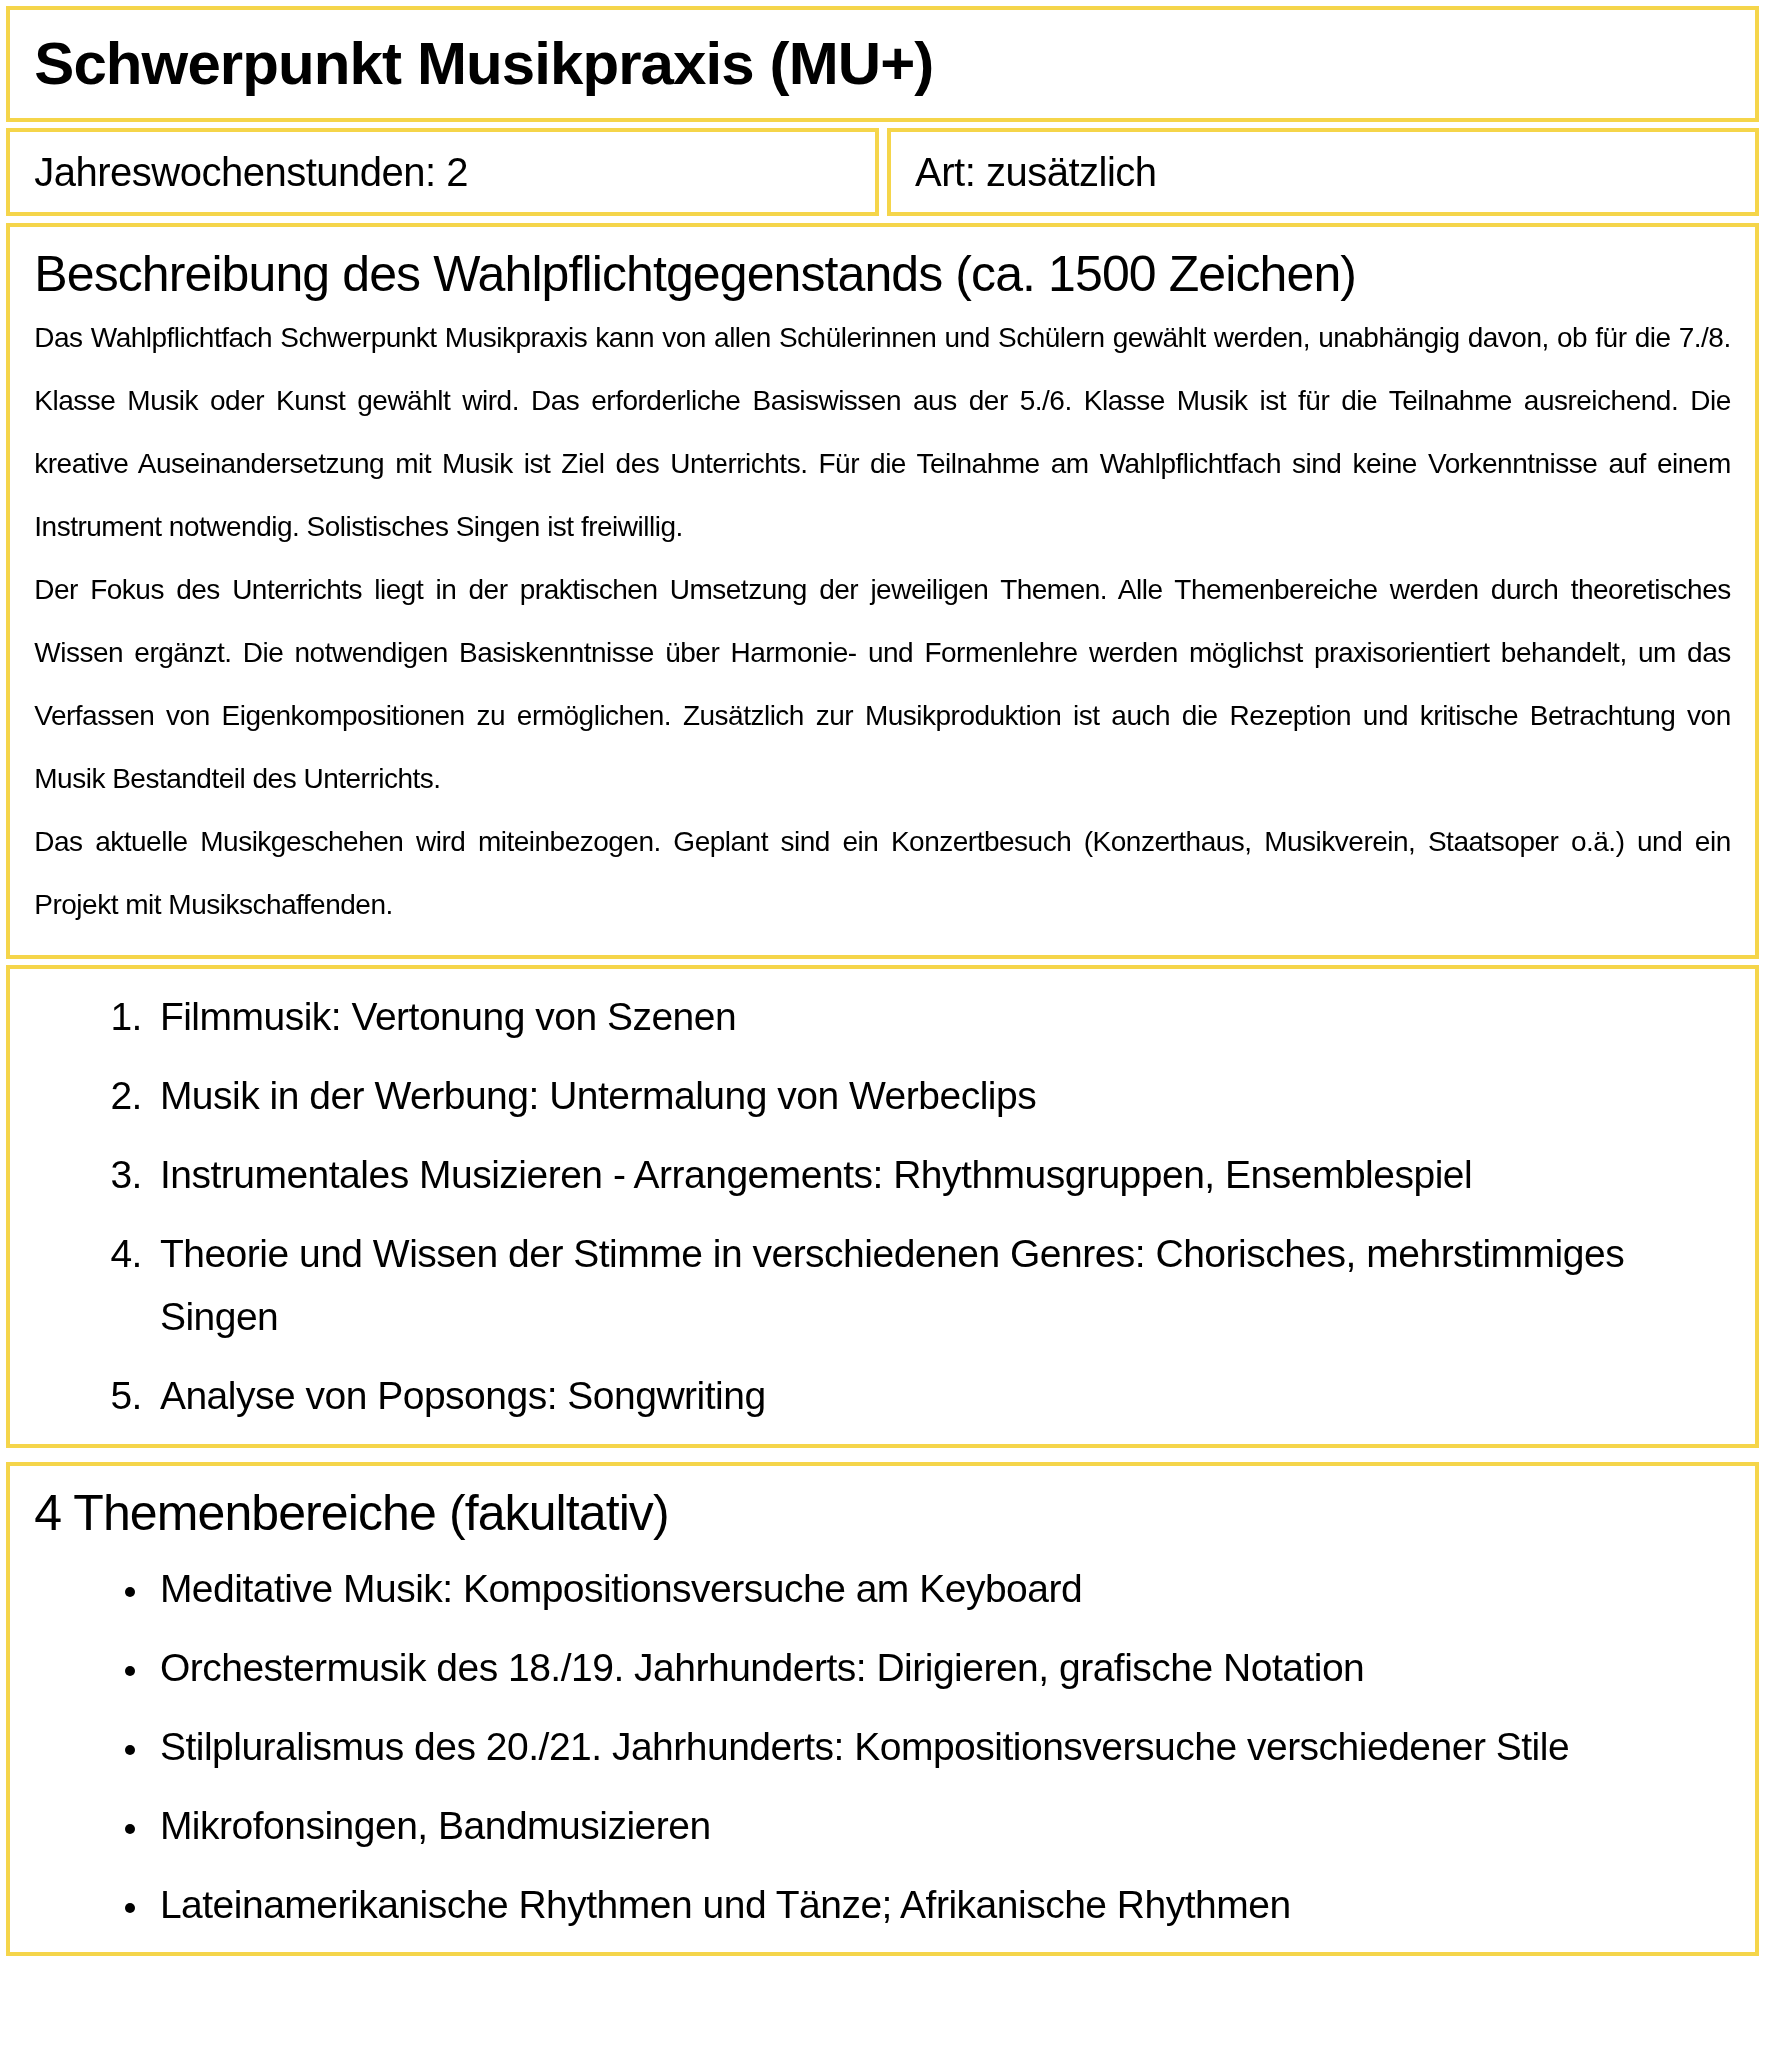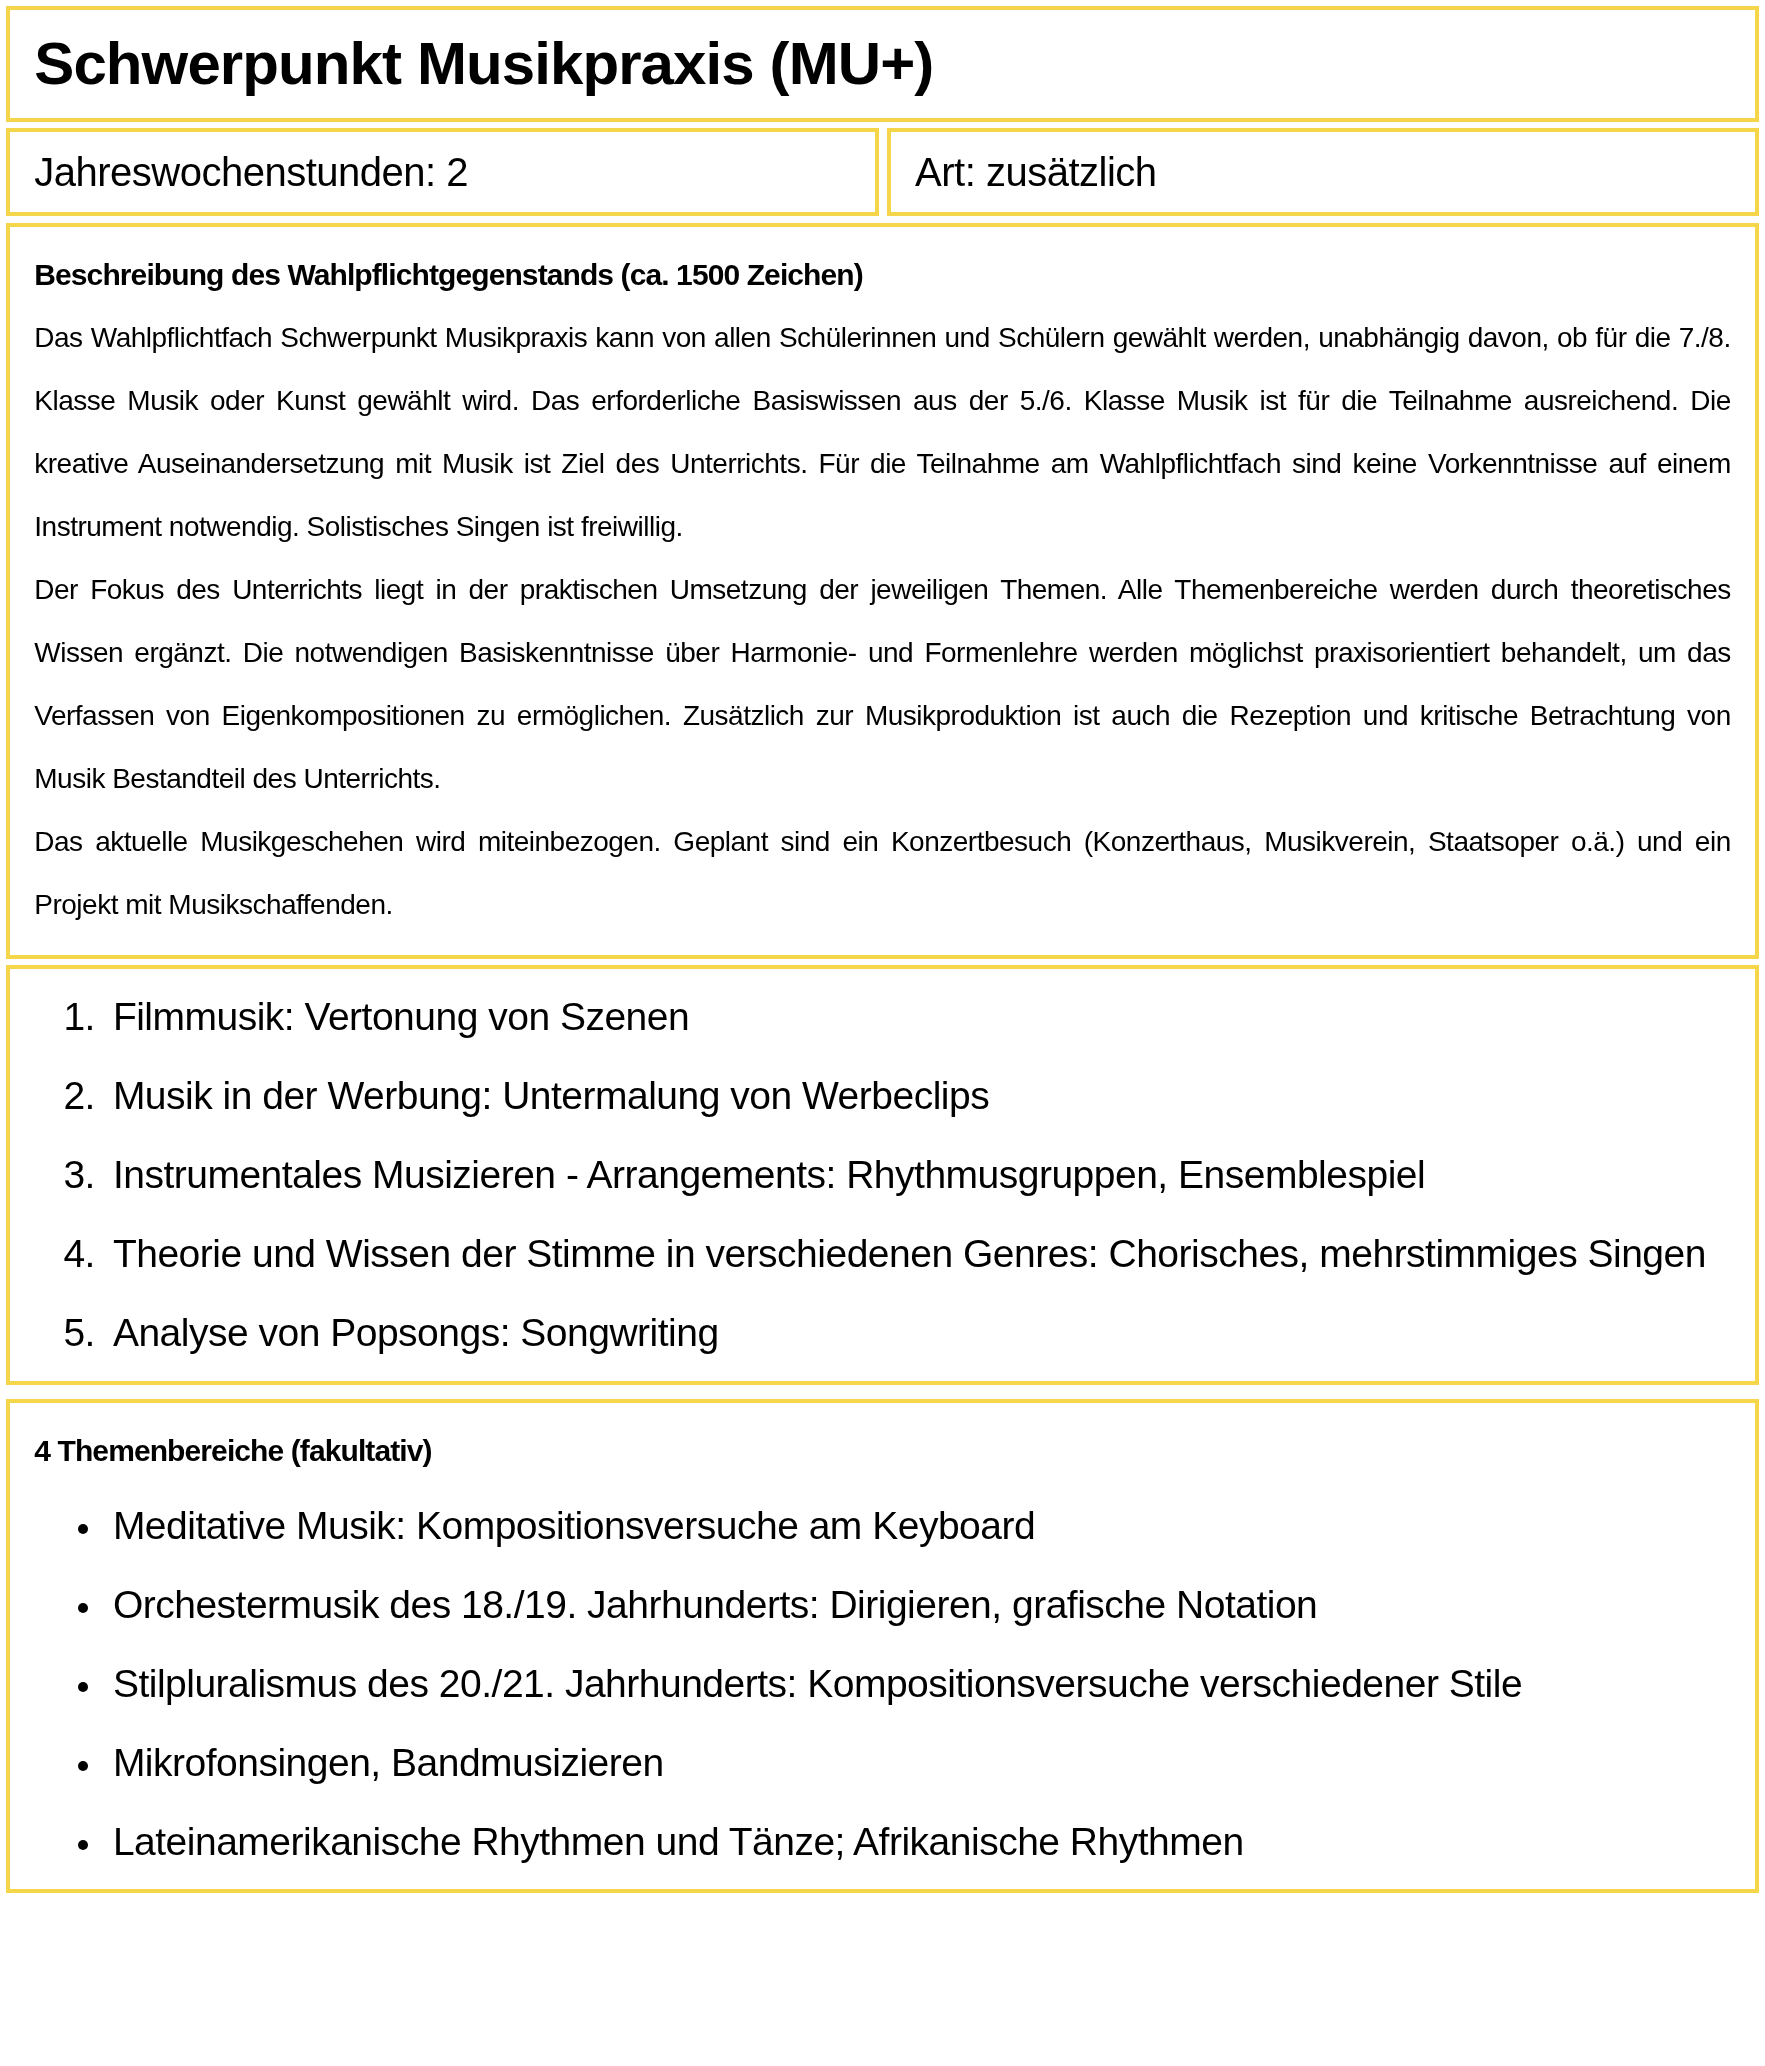--- a/index.html
+++ b/index.html
@@ -53,23 +53,23 @@
     align-items:center;
     min-height:81px;
   }
   
   .desc-box{
     padding:16px 24.6px 19px 24.6px;
     margin-bottom:6.6px;
   }
   .section-heading{
     margin:0;
-    font-size:30px;
+    font-size:50px;
     line-height:63px;
-    font-weight:700;
+    font-weight:400;
     letter-spacing:-0.9px;
   }
   .desc-box .section-heading{margin-bottom:0;}
   .para{
     margin:0;
     font-size:28px;
     line-height:63px;
     text-align:justify;
   }
   
@@ -80,20 +80,21 @@
   .list-box .section-heading{margin-bottom:12.3px;}
   .topic-list{
     margin:0;
     padding-left:71px;
     font-size:39px;
     line-height:63px;
   }
   .topic-list li{
     margin-bottom:16px;
     padding-left:7.6px;
+    margin-left:47px;
   }
   .topic-list li:last-child{margin-bottom:3.8px;}
   ol.topic-list{list-style:decimal;}
   ul.topic-list{list-style:disc;}
   ul.topic-list li::marker{font-size:33px;}
   .gap-lg{margin-top:14px;}
 </style>
 </head>
 <body>
 

